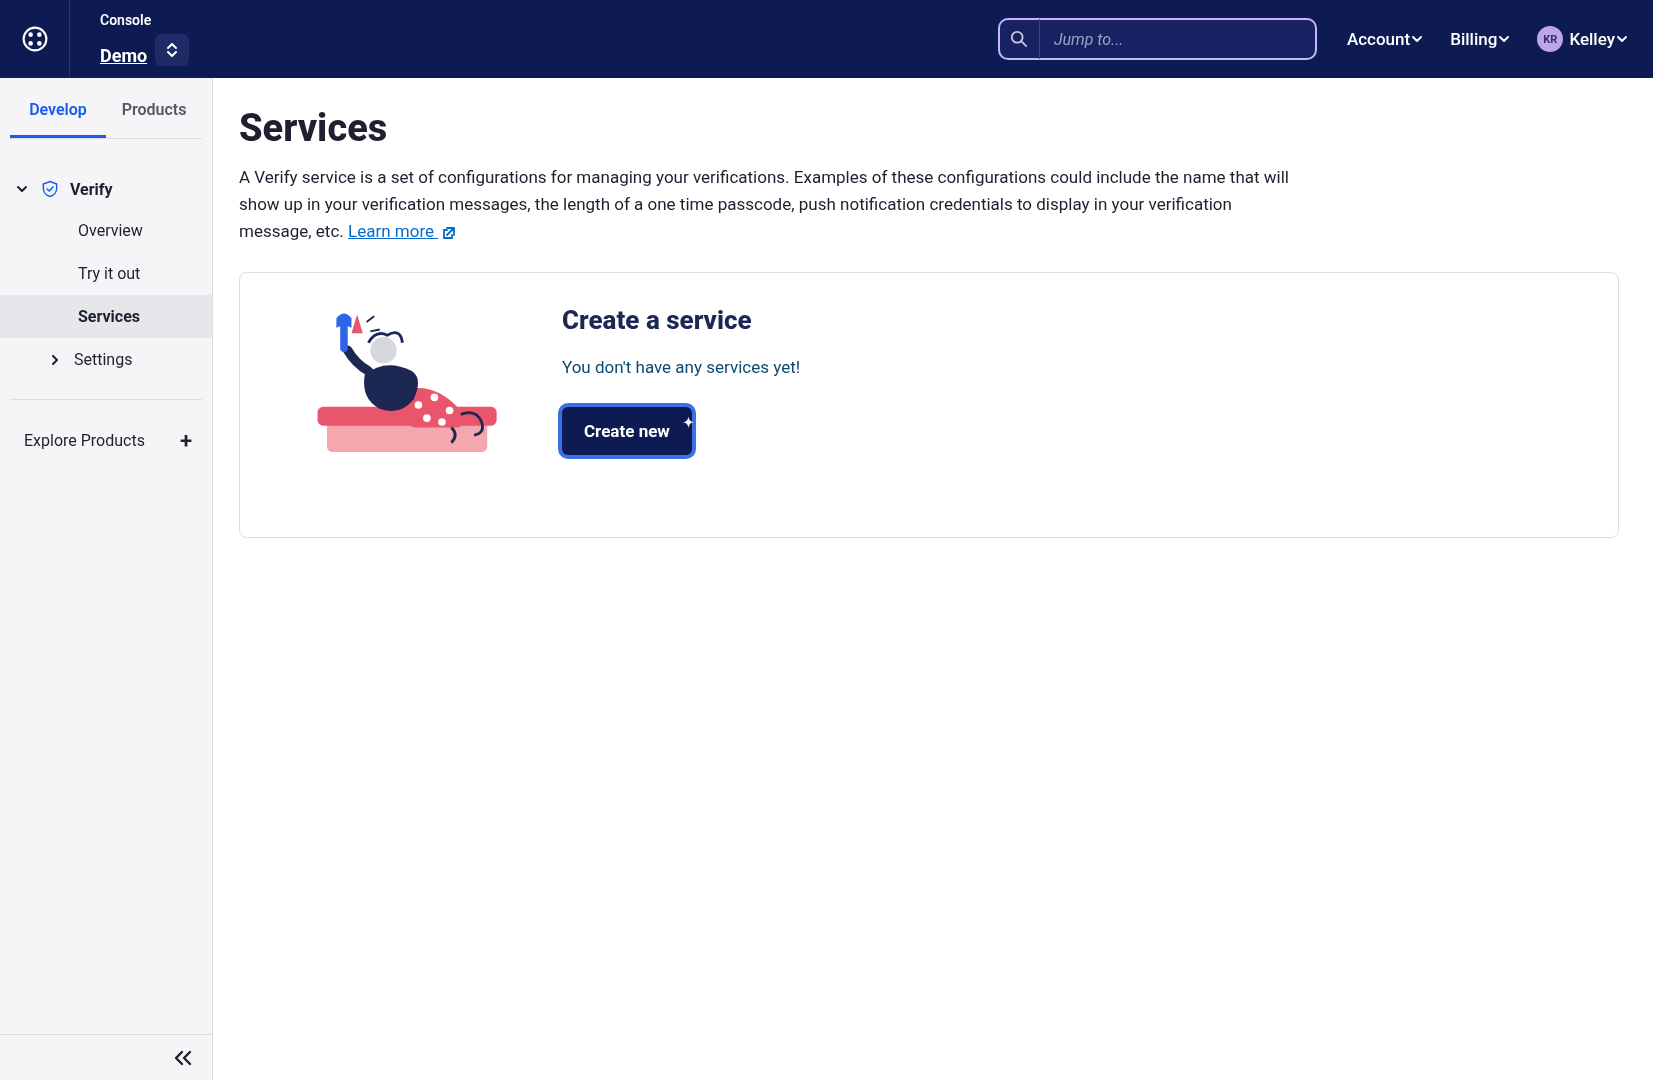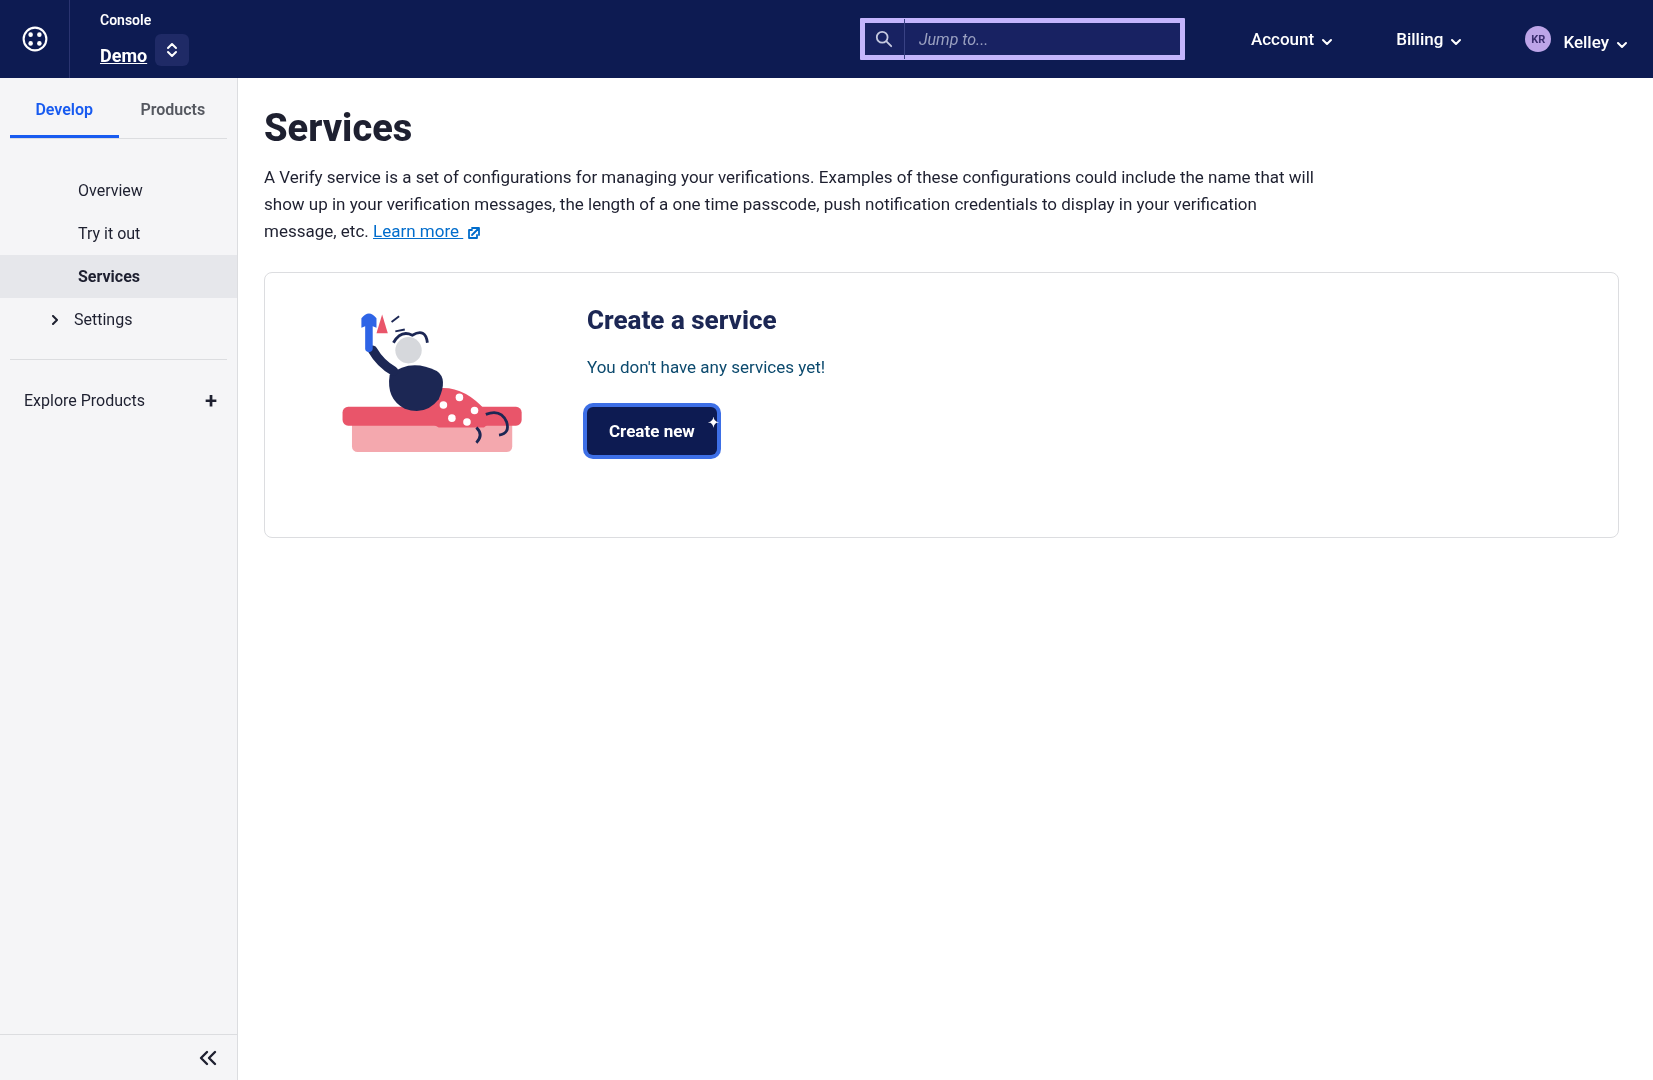--- a/index.html
+++ b/index.html
@@ -20,31 +20,31 @@
   
   .topbar{height:78px;background:var(--navy);display:flex;align-items:center;color:#fff;padding:0 20px 0 0;}
   .logo-box{width:70px;height:78px;display:flex;align-items:center;justify-content:center;border-right:1px solid #2a3470;}
   .logo-box svg{width:28px;height:28px;}
   .proj-box{padding-left:30px;display:flex;flex-direction:column;gap:6px;}
   .proj-label{font-size:14px;font-weight:600;}
   .proj-row{display:flex;align-items:flex-end;gap:8px;}
   .proj-name{font-size:18px;font-weight:700;text-decoration:underline;}
   .proj-switch{width:34px;height:32px;background:#1f2a66;border-radius:6px;display:flex;align-items:center;justify-content:center;cursor:pointer;}
   .topbar-spacer{flex:1;}
-  .search-wrap{display:flex;align-items:center;height:42px;border:5px solid #c4b5fd;border-radius:1px;background:#182262;margin-right:30px;}
+  .search-wrap{display:flex;align-items:center;height:42px;border:2px solid #c4b5fd;border-radius:10px;background:#182262;margin-right:30px;}
   .search-btn{width:40px;height:40px;display:flex;align-items:center;justify-content:center;border-right:1px solid #394284;}
   .search-input{width:275px;height:40px;background:transparent;border:none;outline:none;color:#fff;font-size:16px;padding:0 14px;font-style:italic;}
   .search-input::placeholder{color:#9aa0c0;font-style:italic;}
-  .top-link{display:flex;align-items:flex-end;gap:6px;font-size:17px;font-weight:500;margin-right:26px;cursor:pointer;margin-left:36px;}
+  .top-link{display:flex;align-items:center;font-size:17px;font-weight:500;margin-right:26px;cursor:pointer;}
   .avatar{width:26px;height:26px;border-radius:50%;background:#bda5e8;color:#3b2e6f;font-size:11px;font-weight:700;display:flex;align-items:center;justify-content:center;margin-right:6px;}
   .chev{display:inline-block;}
 
   
   .shell{flex:1;display:flex;min-height:0;}
-  .sidebar{width:238px;background:var(--side-bg);border-right:1px solid var(--border);display:flex;flex-direction:column;}
+  .sidebar{width:213px;background:var(--side-bg);border-right:1px solid var(--border);display:flex;flex-direction:column;}
   .main{flex:1;background:#fff;overflow:auto;padding:28px 34px 40px 26px;}
 
   
   .tabs{display:flex;border-bottom:1px solid var(--border);margin:0 10px;}
   .tab{flex:1;text-align:center;padding:22px 0 16px;font-size:16px;font-weight:600;color:var(--muted);cursor:pointer;}
   .tab.active{color:var(--blue);border-bottom:3px solid var(--blue);}
   .nav{padding-top:30px;}
   .nav-group{display:flex;align-items:center;gap:10px;padding:10px 16px;font-weight:700;font-size:16px;cursor:pointer;}
   .nav-group .chevron{width:14px;text-align:center;}
   .nav-group .prod-icon svg{width:20px;height:20px;color:var(--blue);}
@@ -134,20 +134,34 @@
 
 <div class="shell">
 
   <div class="sidebar">
     <div class="tabs">
       <div class="tab active">Develop</div>
       <div class="tab">Products</div>
     </div>
 
     <div class="nav">
+      <div class="nav-group">
+        <span class="chevron">
+          <svg width="12" height="12" viewBox="0 0 12 12">
+              <path d="M2 4 L6 8 L10 4" stroke="#1e2030" stroke-width="2" fill="none" stroke-linecap="round" stroke-linejoin="round"></path>
+            </svg>
+        </span>
+        <span class="prod-icon">
+          <svg viewBox="0 0 24 24">
+              <path d="M12 3 L20 6 V11 C20 16 16.5 20 12 21 C7.5 20 4 16 4 11 V6 Z" stroke="currentColor" stroke-width="1.8" fill="none"></path>
+              <path d="M8.5 12 L11 14.5 L15.5 9.5" stroke="currentColor" stroke-width="1.8" fill="none" stroke-linecap="round" stroke-linejoin="round"></path>
+            </svg>
+        </span>
+        <span>Verify</span>
+      </div>
 
       <div class="nav-item">Overview</div>
       <div class="nav-item">Try it out</div>
       <div class="nav-item active">Services</div>
       <div class="nav-sub">
         <span class="chevron">
           <svg width="10" height="10" viewBox="0 0 10 10">
               <path d="M3 1 L7 5 L3 9" stroke="#1e2030" stroke-width="2" fill="none" stroke-linecap="round" stroke-linejoin="round"></path>
             </svg>
         </span>

